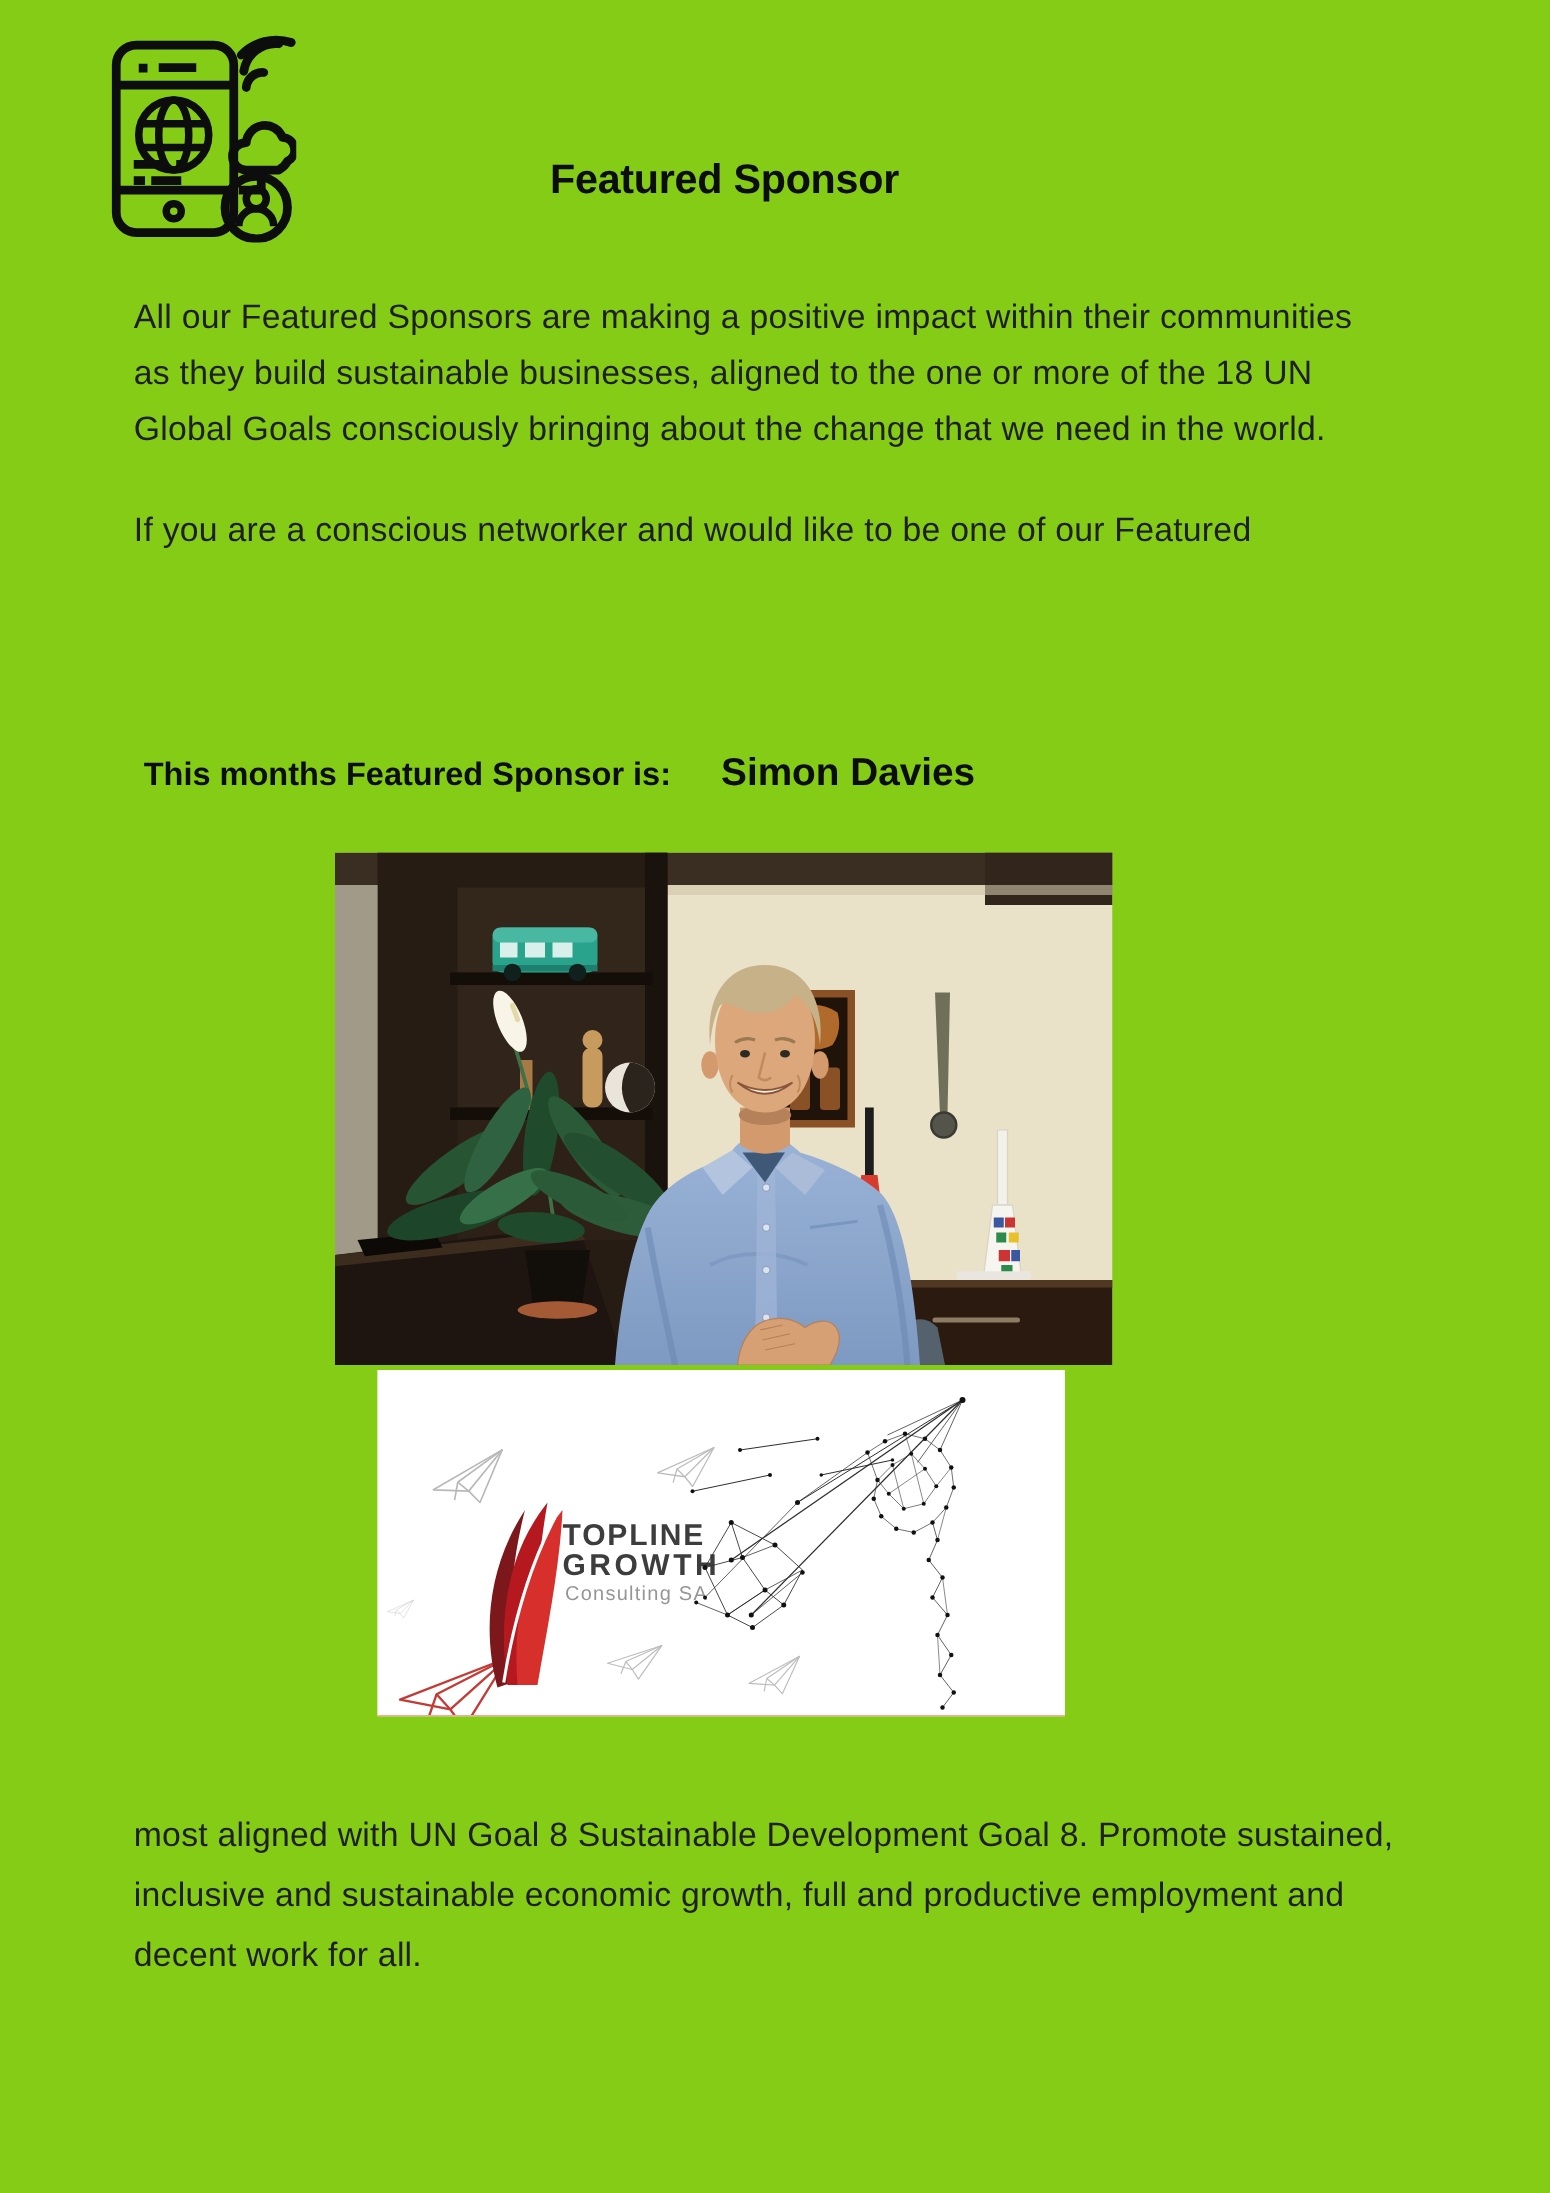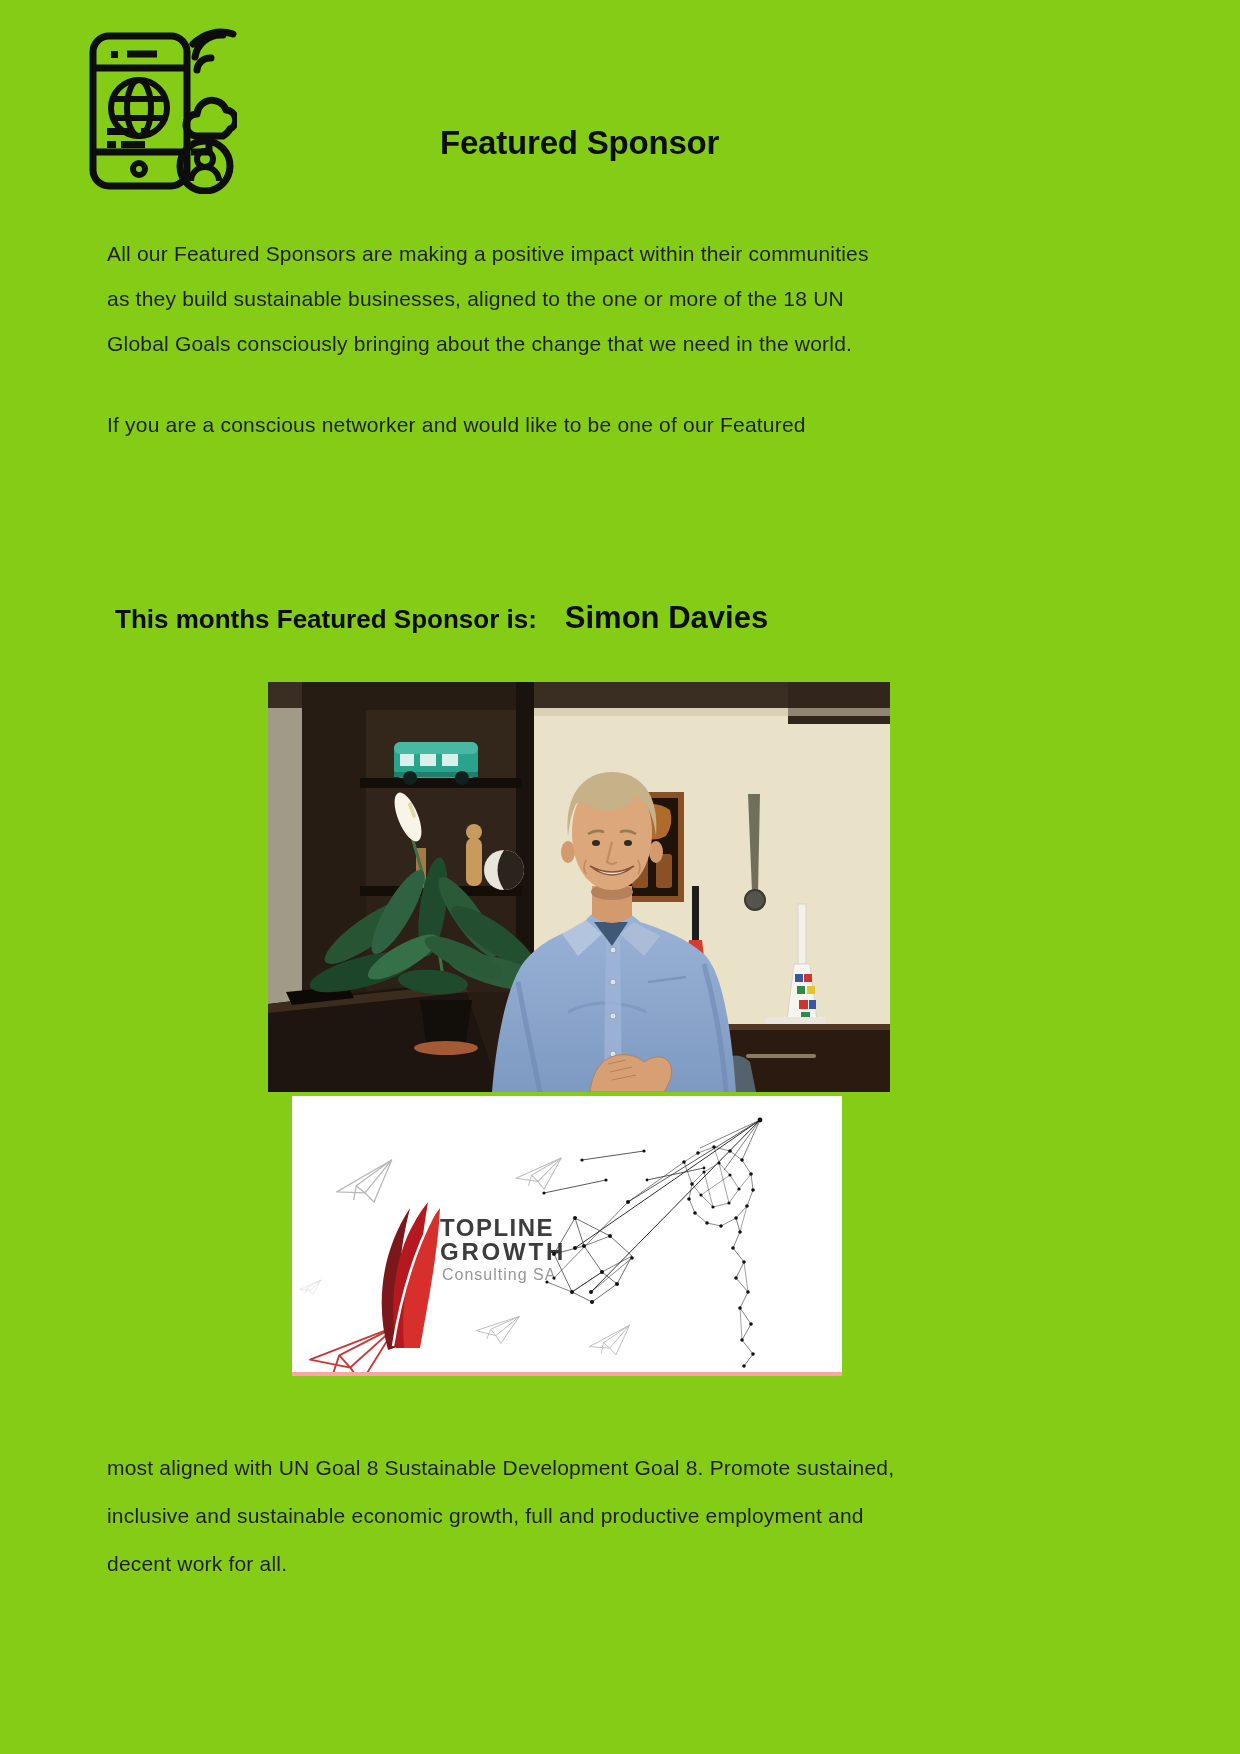--- a/index.html
+++ b/index.html
@@ -1,29 +1,29 @@
 <!DOCTYPE html>
 <html><head>
 <meta charset="utf-8">
 <style>
   html,body{margin:0;padding:0;background:#ffffff;}
   .page{position:relative;width:1240px;height:1754px;background:#84cc16;overflow:hidden;
         font-family:"Liberation Sans",sans-serif;color:#1f1f1f;}
   .hero-icon{position:absolute;left:85px;top:28px;width:152px;height:166px;}
   .title{position:absolute;left:440px;top:124px;font-size:33px;font-weight:700;color:#0d0d0d;letter-spacing:-0.2px;}
-  .bodyblock{position:absolute;left:107px;font-size:21px;letter-spacing:0.2px;color:#1f1f1f;}
+  .bodyblock{position:absolute;left:107px;font-size:27px;letter-spacing:0.2px;color:#1f1f1f;}
   .bodyblock .ln{height:45px;line-height:45px;white-space:nowrap;}
   .goal .ln{height:48px;line-height:48px;}
   .b{font-weight:400;}
   .email-link{color:#1f1f1f;text-decoration:underline;text-underline-offset:4px;}
-  .sponsor-row{position:absolute;left:115px;top:600px;display:flex;align-items:baseline;gap:28px;white-space:nowrap;}
+  .sponsor-row{position:absolute;left:115px;top:600px;display:flex;align-items:baseline;gap:40px;white-space:nowrap;}
   .sponsor-label{font-size:26px;font-weight:700;color:#0d0d0d;}
   .sponsor-name{font-size:31px;font-weight:700;color:#0d0d0d;}
   .photo{position:absolute;left:268px;top:682px;width:622px;height:410px;}
-  .logo{position:absolute;left:292px;top:1096px;width:550px;height:276px;border-bottom:4px solid #fca5a5;background:#fff;}
+  .logo{position:absolute;left:302px;top:1096px;width:550px;height:276px;border-bottom:1px solid #fca5a5;background:#fff;}
   .logo text{font-family:"Liberation Sans",sans-serif;}
   svg{display:block;}
 </style>
 </head>
 <body>
 
 <div class="page">
 
   <div class="hero-icon">
     <svg viewBox="0 0 152 166" width="152" height="166" fill="none" stroke="#0d0d0d" stroke-width="7">

